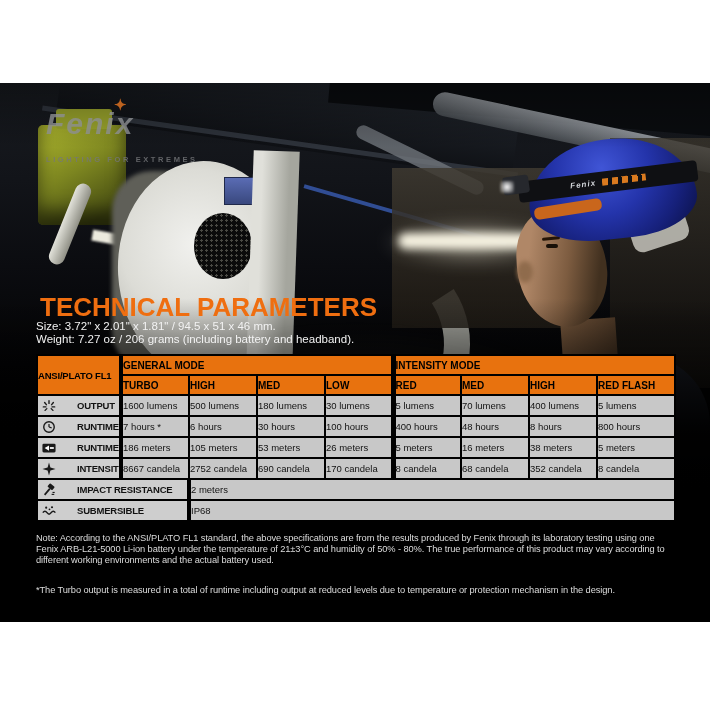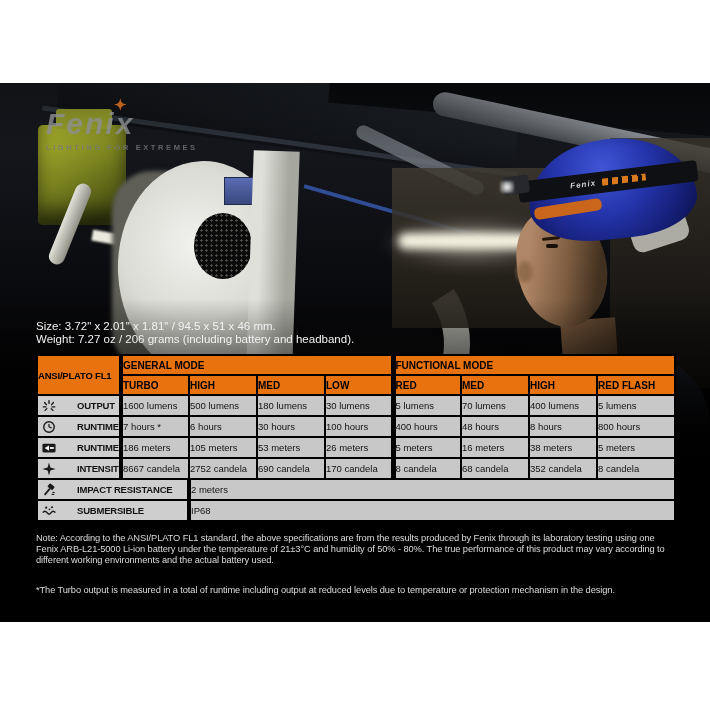--- a/index.html
+++ b/index.html
@@ -86,21 +86,21 @@
     background:radial-gradient(ellipse, rgba(220,220,220,.08), transparent 70%); filter:blur(6px); }
   .vignette { inset:0;
     background:linear-gradient(180deg, rgba(0,0,0,.35) 0%, rgba(0,0,0,0) 12%,
       rgba(0,0,0,0) 40%, rgba(0,0,0,.6) 55%, rgba(0,0,0,.95) 65%, #000 75%); }
   
   .logo { position:absolute; left:46px; top:26px; z-index:5; opacity:.8; }
   .logo-word { position:relative; font-size:30px; font-weight:bold; font-style:italic;
     color:#8d8f92; letter-spacing:2px; line-height:1; }
   .logo-star { position:absolute; left:68px; top:-12px; color:#e87722;
     font-size:15px; font-style:normal; }
-  .logo-tag { margin-top:4px; font-size:7.5px; letter-spacing:2.6px; color:#75777a; font-weight:bold; }
+  .logo-tag { margin-top:16px; font-size:7.5px; letter-spacing:2.6px; color:#75777a; font-weight:bold; }
   
   .title { position:absolute; left:40px; top:209px; z-index:6;
     font-size:26px; font-weight:bold; color:#ef6e10; letter-spacing:0px; }
   .specline { position:absolute; left:36px; z-index:6; font-size:11.5px; color:#f2f2f2; }
   .specline.size { top:237px; }
   .specline.weight { top:250px; }
   
   .spec-wrap { position:absolute; left:36px; top:271px; z-index:6; }
   table.spec { border-collapse:collapse; table-layout:fixed; width:638px; background:#000; }
   .spec th, .spec td { border:2px solid #000; padding:0; text-align:left;
@@ -168,41 +168,42 @@
     </div>
 
     <div class="logo">
       <div class="logo-word">
         <span>Fenix</span>
         <span class="logo-star">✦</span>
       </div>
       <div class="logo-tag">LIGHTING FOR EXTREMES</div>
     </div>
 
+    <div class="title">TECHNICAL PARAMETERS</div>
     <div class="specline size">Size: 3.72" x 2.01" x 1.81" / 94.5 x 51 x 46 mm.</div>
     <div class="specline weight">Weight: 7.27 oz / 206 grams (including battery and headband).</div>
 
     <div class="spec-wrap">
       <table class="spec">
         <colgroup>
           <col style="width:84px">
           <col style="width:68px">
             <col style="width:68px">
             <col style="width:68px">
             <col style="width:68px">
           <col style="width:68px">
             <col style="width:68px">
             <col style="width:68px">
             <col style="width:78px">
         </colgroup>
         <tbody>
             <tr>
           <th rowspan="2" class="corner">ANSI/PLATO FL1</th>
           <th colspan="4" class="csep">GENERAL MODE</th>
-          <th colspan="4" class="gsep">FUNCTIONAL MODE</th>
+          <th colspan="4" class="gsep">INTENSITY MODE</th>
         </tr>
         <tr>
           <th class="csep">TURBO</th>
           <th>HIGH</th>
           <th>MED</th>
           <th>LOW</th>
           <th class="gsep">RED</th>
           <th>MED</th>
           <th>HIGH</th>
           <th>RED FLASH</th>

